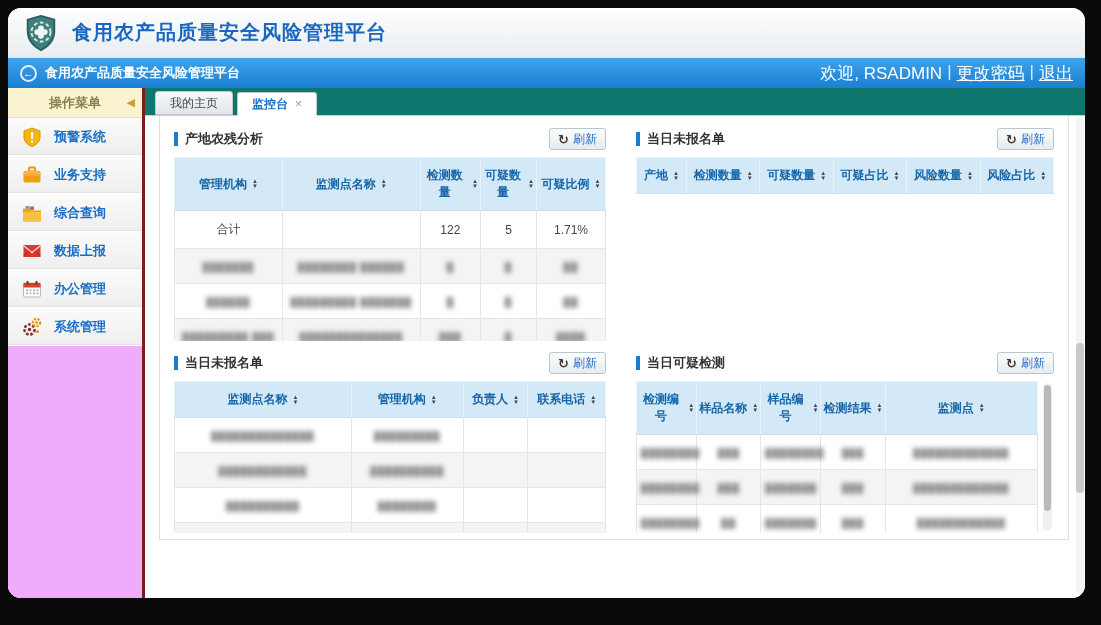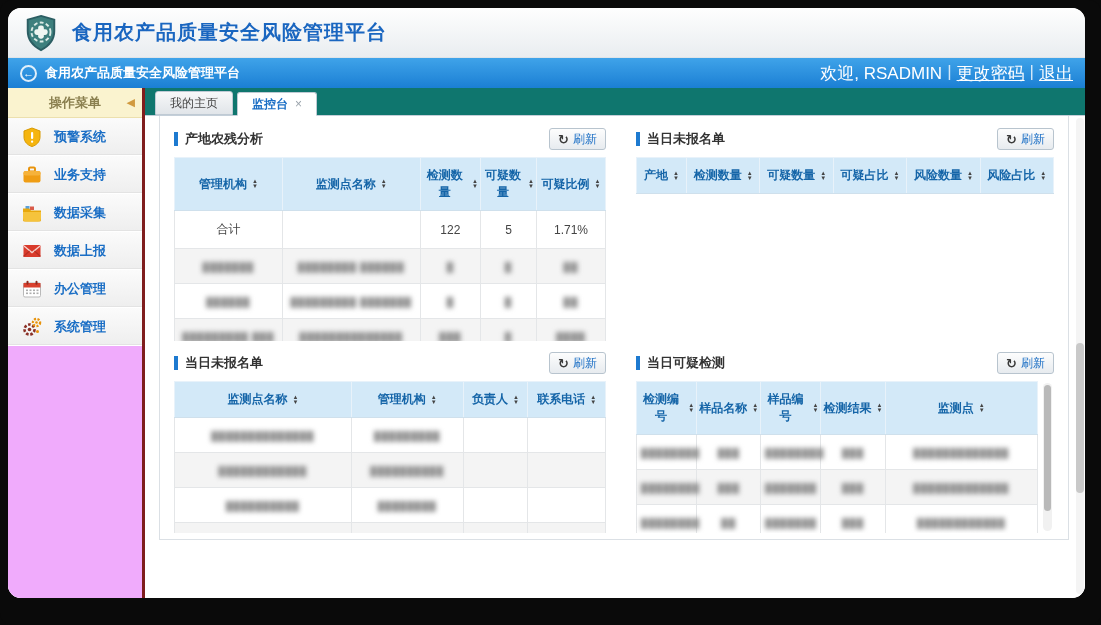--- a/index.html
+++ b/index.html
@@ -141,21 +141,21 @@
           </div>
           <div class="side-item">
             <span class="side-icon">
               <svg width="22" height="22" viewBox="0 0 22 22">
                   <rect x="4.5" y="4" width="4" height="4" fill="#5aa0d8"></rect>
                   <rect x="9" y="4.5" width="4" height="3.5" fill="#d95b4a"></rect>
                   <path d="M2 6.5 h6 l2 2 h10 v9.5 a1.5 1.5 0 0 1 -1.5 1.5 h-15 a1.5 1.5 0 0 1 -1.5 -1.5 Z" fill="#e8a80c"></path>
                   <path d="M2 10 h18 v6 a3.5 3.5 0 0 1 -3.5 3.5 h-11 a3.5 3.5 0 0 1 -3.5 -3.5 Z" fill="#f5c33c"></path>
                 </svg>
             </span>
-            <span class="side-label">数据采集</span>
+            <span class="side-label">综合查询</span>
           </div>
           <div class="side-item">
             <span class="side-icon">
               <svg width="22" height="22" viewBox="0 0 22 22">
                   <rect x="2.5" y="5" width="17" height="12" rx="1.2" fill="#d93a2b"></rect>
                   <polyline points="3,6 11,12.5 19,6" fill="none" stroke="#f5d0cb" stroke-width="1.4"></polyline>
                   <path d="M2.5 16.5 L8.5 11" stroke="#b52f22" stroke-width="1.2"></path>
                   <path d="M19.5 16.5 L13.5 11" stroke="#b52f22" stroke-width="1.2"></path>
                 </svg>
             </span>

